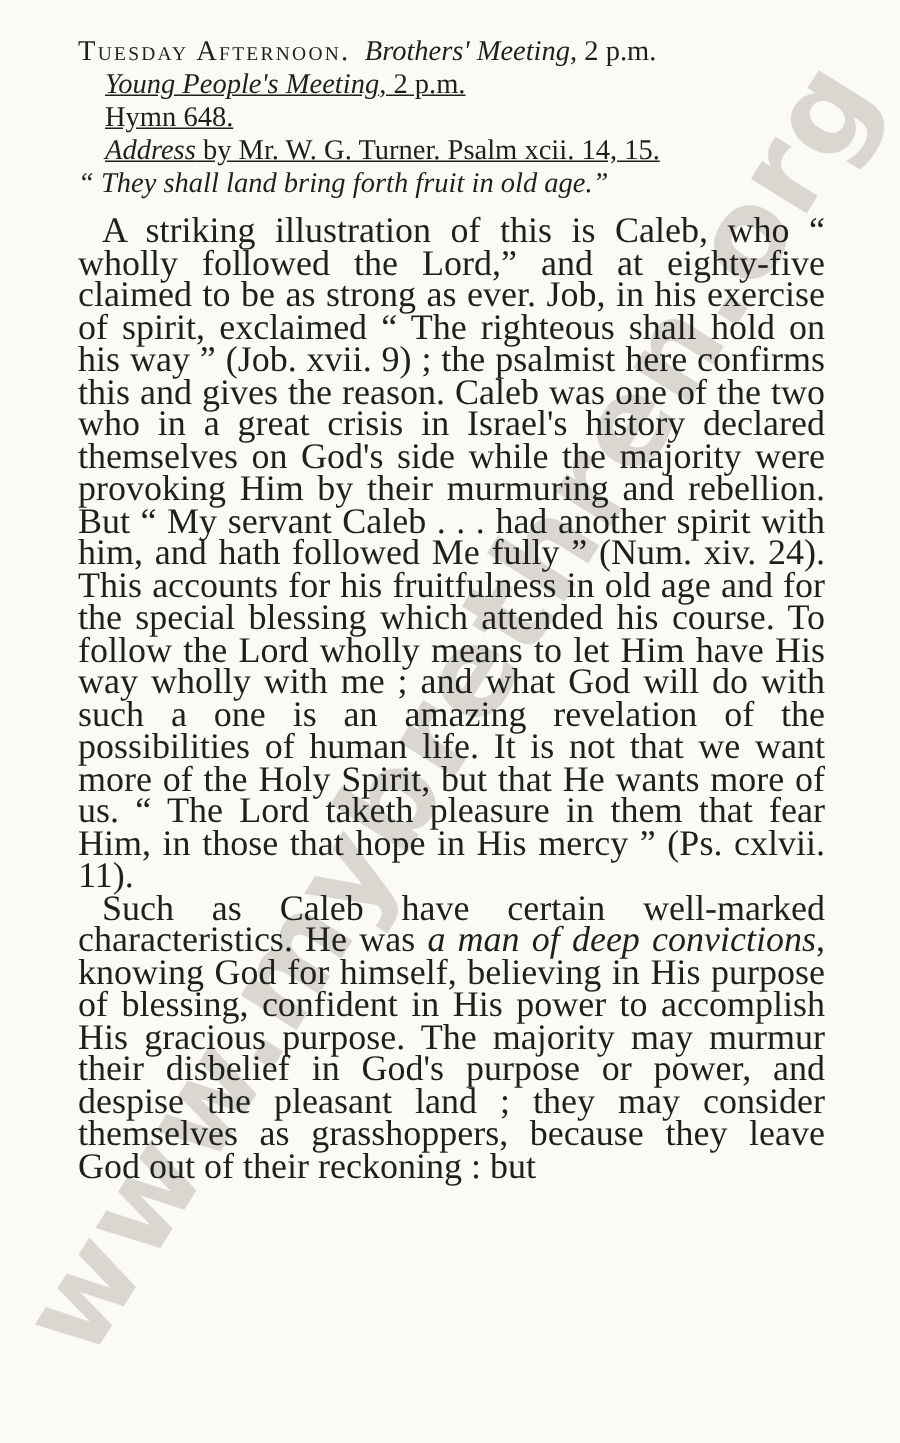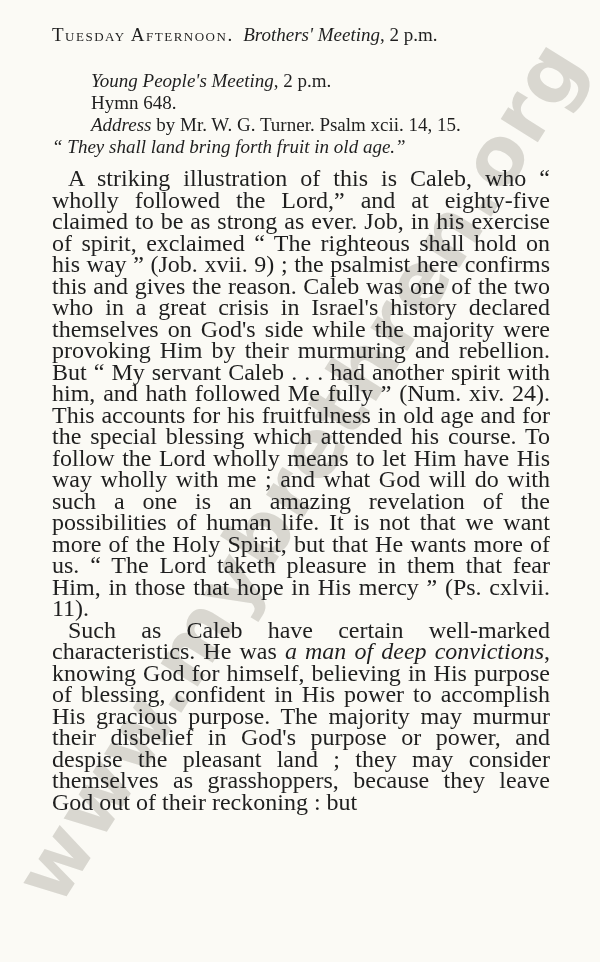--- a/index.html
+++ b/index.html
@@ -61,23 +61,23 @@
     line-height: 22px;
     margin: 0;
   }
   .sc {
     font-variant: small-caps;
     letter-spacing: 1.5px;
   }
   .it {
     font-style: italic;
   }
-  .tuesday-line { margin-bottom: 24px; }
+  .tuesday-line { }
   .sisters-line { margin-bottom: 20px; margin-left: 22px; }
-  .indented { margin-left: 39px; }
+  .indented { margin-left: 18px; text-decoration: underline; }
   .quote-line { margin-bottom: 10px; }
   .para {
     font-size: 24px;
     line-height: 21.5px;
     text-align: justify;
     margin: 0;
     text-indent: 16px;
   }
 </style>
 </head>

